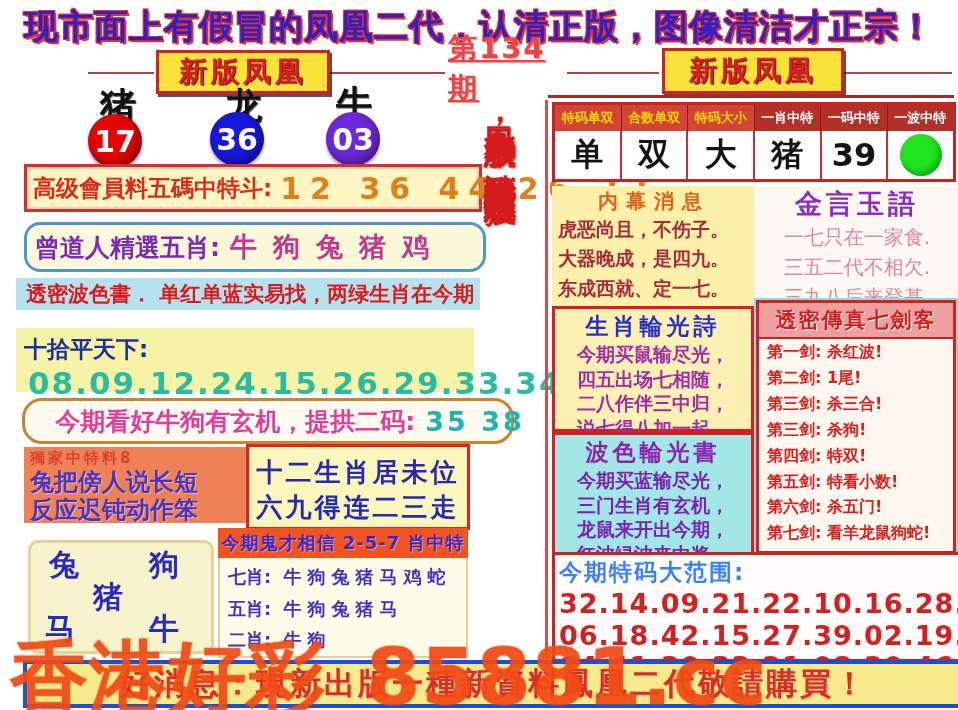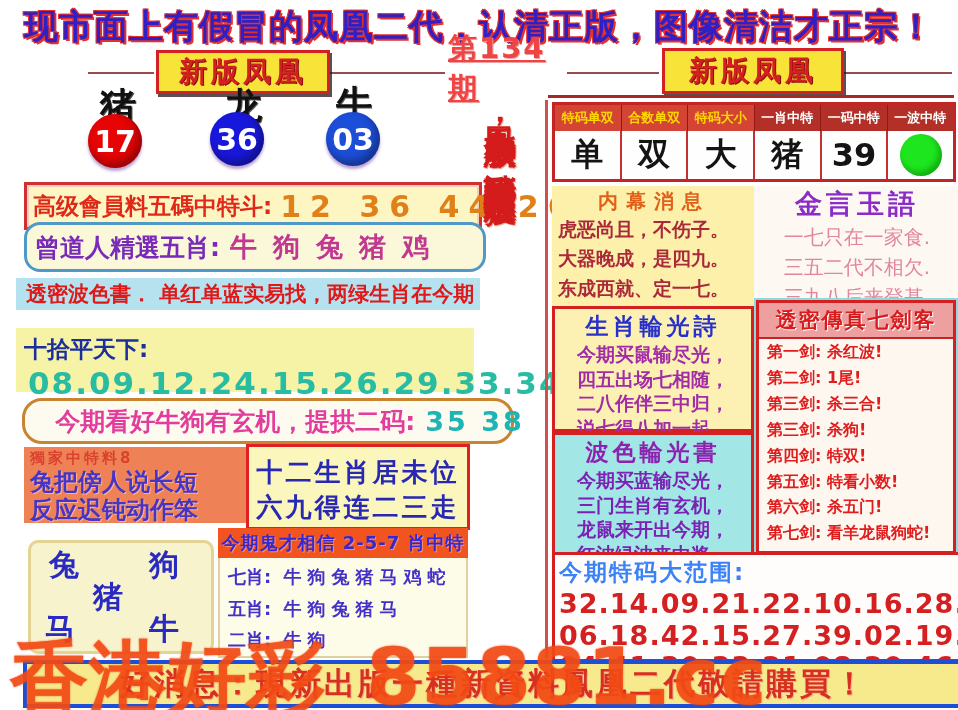--- a/index.html
+++ b/index.html
@@ -162,23 +162,23 @@
 <div class="abs issue center" style="left:448px;top:52px;width:118px;height:34px;">第134期</div>
 <div class="abs badge center" style="left:662px;top:48px;width:176px;height:40px;">新版凤凰</div>
 <div class="abs" style="left:548px;top:95px;width:406px;height:3px;background:#a82828;"></div>
 
 <div class="abs zchar" style="left:100px;top:82px;">猪</div>
 <div class="abs zchar" style="left:226px;top:82px;">龙</div>
 <div class="abs zchar" style="left:336px;top:80px;">牛</div>
 
 <div class="abs ball center" style="left:88px;top:114px;background:#e60404;">17</div>
 <div class="abs ball center" style="left:210px;top:112px;background:#1818dc;">36</div>
-<div class="abs ball center" style="left:326px;top:112px;background:#1d4ed8;">03</div>
-
-<div class="abs boxA" style="left:24px;top:182px;width:440px;height:42px;">
+<div class="abs ball center" style="left:326px;top:112px;background:#6d28d9;">03</div>
+
+<div class="abs boxA" style="left:24px;top:164px;width:440px;height:42px;">
   <span class="lab">高级會員料五碼中特斗:</span>
   <span class="nums">12 36 44 26 22</span>
 </div>
 
 <div class="abs boxB" style="left:24px;top:222px;width:440px;height:44px;">
   <span class="lab">曾道人精選五肖:</span>
   <span class="val">牛狗兔猪鸡</span>
 </div>
 
 <div class="abs boxC" style="left:16px;top:278px;width:444px;height:32px;">透密波色書．  单红单蓝实易找，两绿生肖在今期</div>

